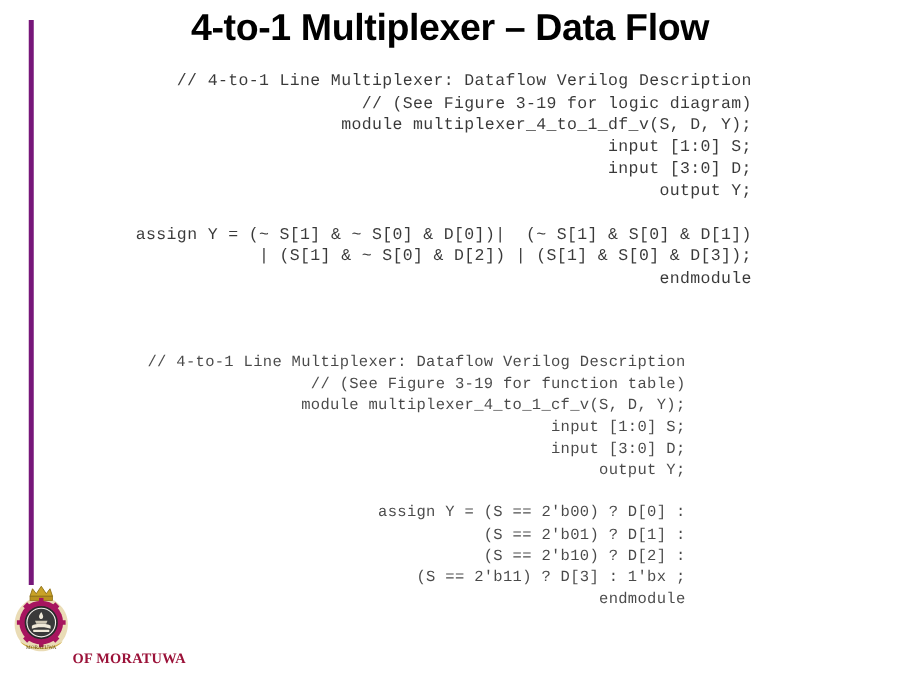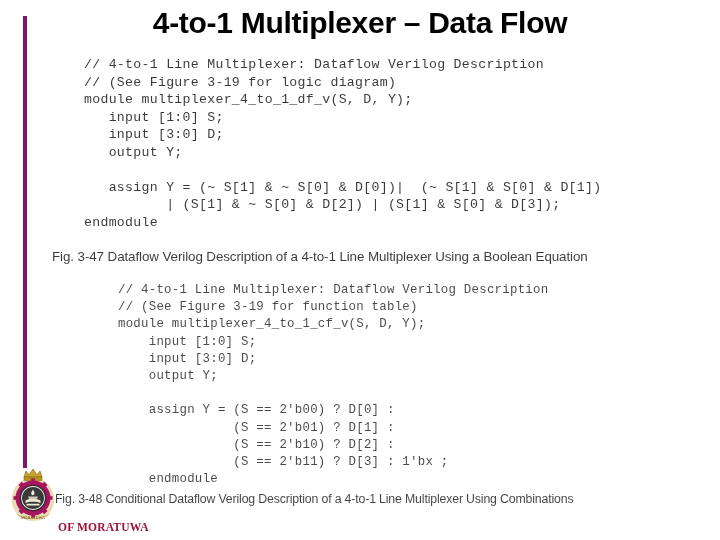--- a/index.html
+++ b/index.html
@@ -60,20 +60,21 @@
   .code-block {
     position: absolute;
     font-family: "Liberation Mono", "DejaVu Sans Mono", monospace;
     color: #1c1c1c;
     white-space: pre;
     opacity: 0.87;
   }
   .code-line {
     white-space: pre;
     display: block;
+    text-align: right;
   }
   .code-line.bold { font-weight: normal; }
 
   
   #code-block-1 {
     left: 84px;
     top: 56px;
     font-size: 13.2px;
     line-height: 17.5px;
     letter-spacing: 0.3px;
@@ -138,25 +139,23 @@
 <div id="slide" style="background: rgb(255, 255, 255);">
 
   <div id="title-bar">
     <span id="slide-title">4-to-1 Multiplexer – Data Flow</span>
   </div>
 
   <div id="accent-rule" style="background: rgb(119, 23, 122);"></div>
 
   <div id="code-block-1" class="code-block"><span class="code-line">// 4-to-1 Line Multiplexer: Dataflow Verilog Description</span><span class="code-line">// (See Figure 3-19 for logic diagram)</span><span class="code-line bold">module multiplexer_4_to_1_df_v(S, D, Y);</span><span class="code-line bold">   input [1:0] S;</span><span class="code-line bold">   input [3:0] D;</span><span class="code-line bold">   output Y;</span><span class="code-line">&nbsp;</span><span class="code-line bold">   assign Y = (~ S[1] &amp; ~ S[0] &amp; D[0])|  (~ S[1] &amp; S[0] &amp; D[1])</span><span class="code-line bold">          | (S[1] &amp; ~ S[0] &amp; D[2]) | (S[1] &amp; S[0] &amp; D[3]);</span><span class="code-line bold">endmodule</span></div>
 
-  <div id="caption-347" class="figure-caption">Fig. 3-47  Dataflow Verilog Description of a 4-to-1 Line Multiplexer Using a Boolean Equation</div>
 
   <div id="code-block-2" class="code-block"><span class="code-line">// 4-to-1 Line Multiplexer: Dataflow Verilog Description</span><span class="code-line">// (See Figure 3-19 for function table)</span><span class="code-line bold">module multiplexer_4_to_1_cf_v(S, D, Y);</span><span class="code-line">    input [1:0] S;</span><span class="code-line">    input [3:0] D;</span><span class="code-line">    output Y;</span><span class="code-line">&nbsp;</span><span class="code-line">    assign Y = (S == 2'b00) ? D[0] :</span><span class="code-line">               (S == 2'b01) ? D[1] :</span><span class="code-line">               (S == 2'b10) ? D[2] :</span><span class="code-line">               (S == 2'b11) ? D[3] : 1'bx ;</span><span class="code-line bold">    endmodule</span></div>
 
-  <div id="caption-348" class="figure-caption">Fig. 3-48  Conditional Dataflow Verilog Description of a 4-to-1 Line Multiplexer Using Combinations</div>
 
   <div id="crest">
     <svg width="54" height="56" viewBox="0 0 54 56" aria-hidden="true">
 
       <path d="M27 10 C 12 12, 4 24, 6 36 C 8 48, 18 54, 27 54 C 36 54, 46 48, 48 36 C 50 24, 42 12, 27 10 Z" fill="#d8c07a" opacity="0.55"></path>
 
       <path d="M18 10 L20 4 L23 8 L27 2 L31 8 L34 4 L36 10 Z" fill="#c9a227" stroke="#8a6d14" stroke-width="0.7"></path>
       <rect x="18" y="10" width="18" height="3.4" fill="#b8911f" stroke="#8a6d14" stroke-width="0.6"></rect>
 
       <circle cx="27" cy="31" r="17.5" fill="#a7155f"></circle>

